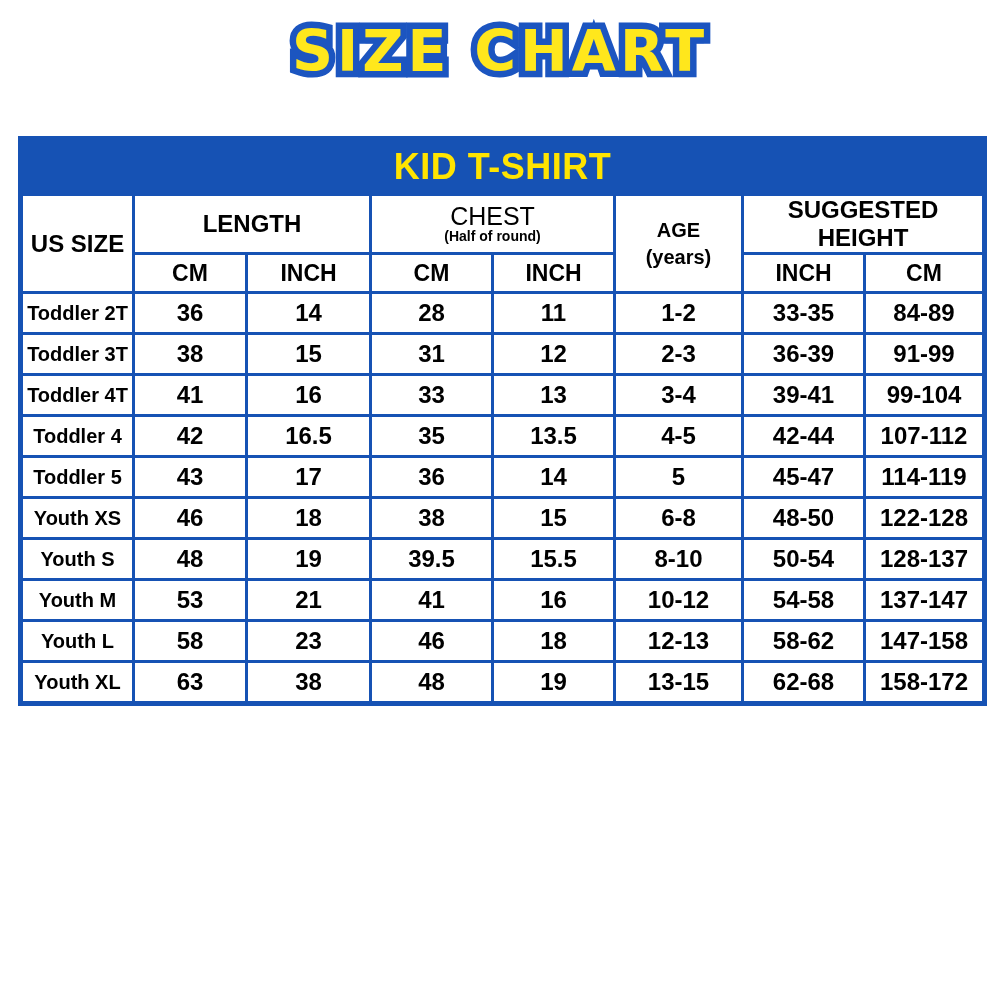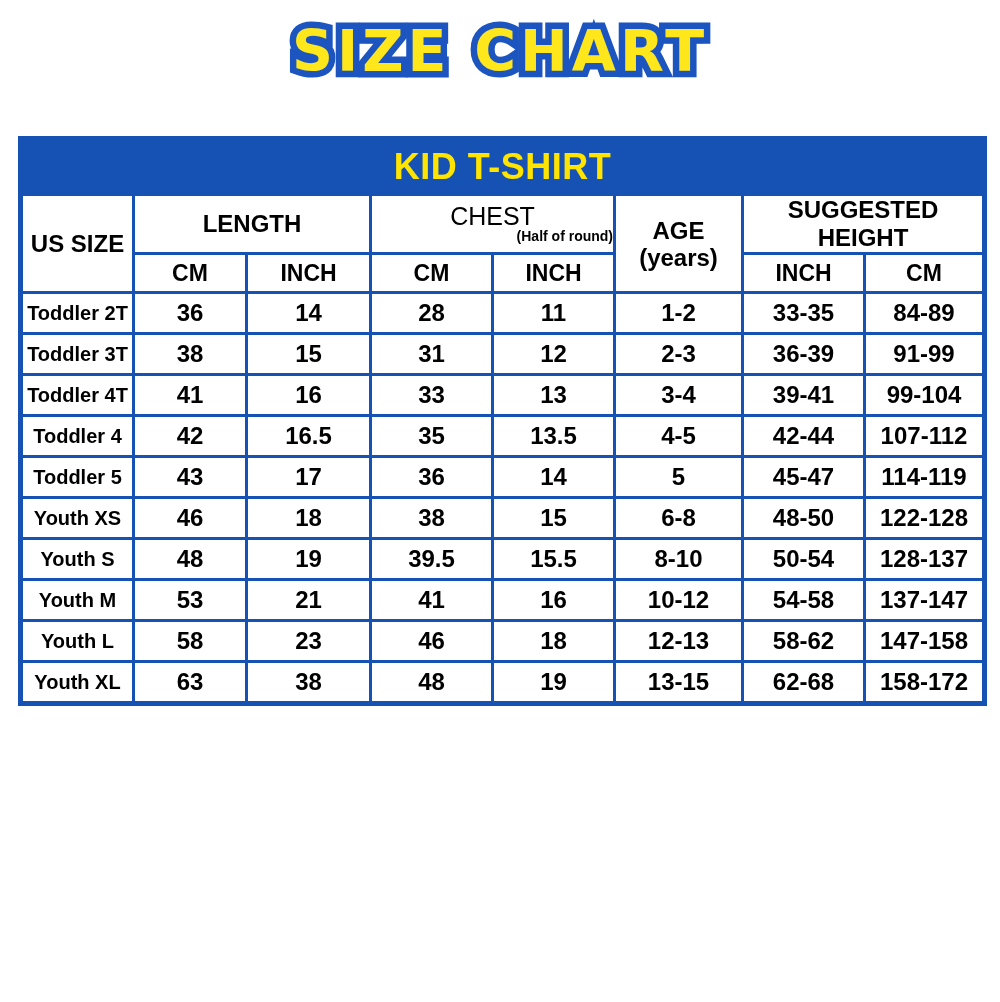--- a/index.html
+++ b/index.html
@@ -73,22 +73,22 @@
     color: #ffe400;
     font-size: 36px;
     font-weight: bold;
     height: 52px;
     letter-spacing: 0.5px;
   }
   tr.h1 th { height: 44px; font-size: 24px; font-weight: bold; }
   tr.h2 th { height: 36px; font-size: 23px; font-weight: bold; margin-top: 28px; }
   th.us-size { font-size: 26px; font-weight: bold; }
   th.chest .main { font-size: 25px; line-height: 25px; font-weight: normal; }
-  th.chest .sub  { font-size: 14px; line-height: 15px; font-weight: bold; text-align: right; }
-  th.age .line { font-size: 24px; line-height: 27px; font-weight: bold; }
+  th.chest .sub  { font-size: 14px; line-height: 15px; font-weight: bold; }
+  th.age .line { font-size: 20px; line-height: 27px; font-weight: bold; }
   th.sugg { font-size: 22px; }
   tbody td { height: 38px; font-size: 24px; font-weight: bold; }
   tbody td.size-label { font-size: 20px; }
 </style>
 </head>
 <body>
 
 <div class="page">
 
   <div class="title-wrap">

